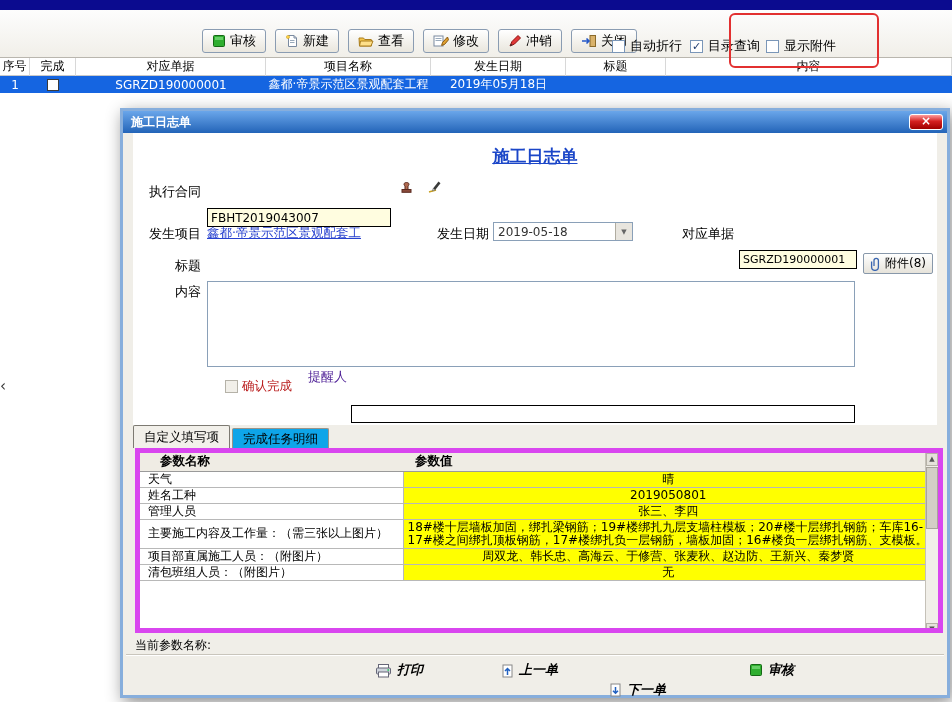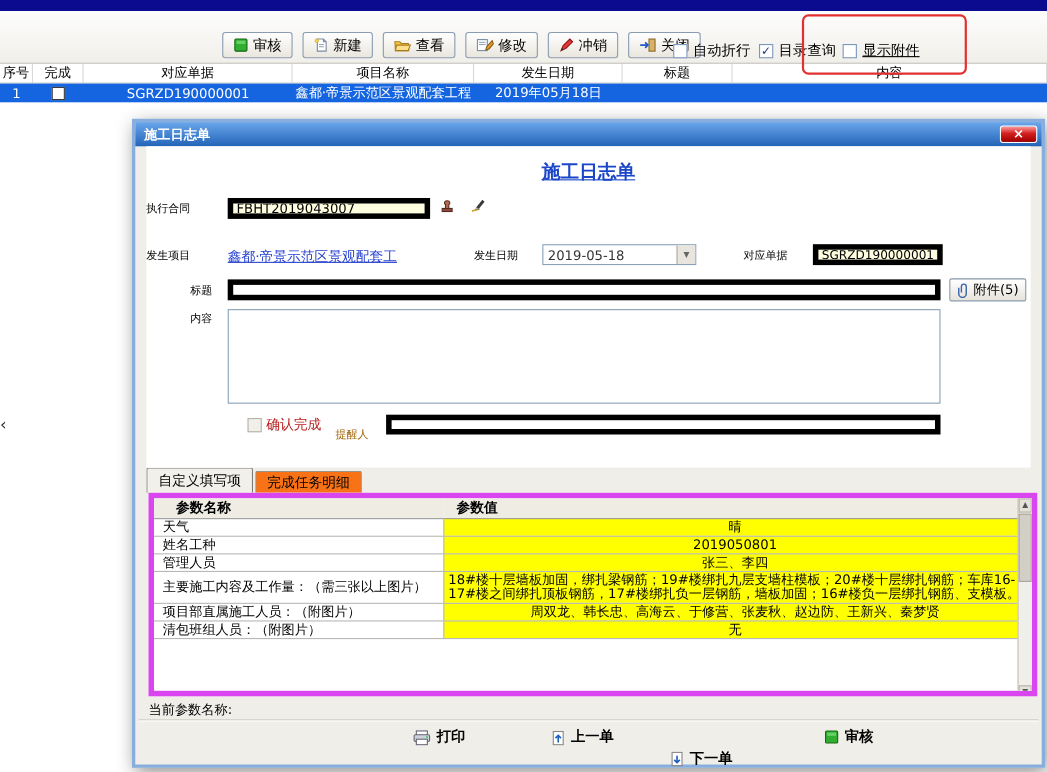--- a/index.html
+++ b/index.html
@@ -43,40 +43,40 @@
   .dlg-title{height:22px;background:linear-gradient(#6aa6ea,#2364b8);display:flex;align-items:center;
     padding:0 8px;color:#fff;font-weight:bold;font-size:12px;position:relative;}
   .dlg-close{position:absolute;right:4px;top:3px;width:34px;height:16px;
     background:linear-gradient(#ff9d9d,#d42020 45%,#a00000);border:1px solid #fff;border-radius:3px;
     color:#fff;text-align:center;line-height:13px;font-size:12px;font-weight:bold;cursor:default;}
   .dlg-body{position:relative;width:824px;height:562px;}
 
   .form-panel{position:absolute;left:10px;top:0;width:804px;height:292px;background:#fff;}
   .form-title{position:absolute;left:0;top:12px;width:100%;text-align:center;
     color:var(--title-blue,#1b46c8);font-size:17px;font-weight:bold;text-decoration:underline;}
-  .flabel{position:absolute;font-size:10px;white-space:nowrap;}
-  .fin{position:absolute;height:19px;border:5px solid #000000;font-size:12px;padding:0 3px;
-    font-family:inherit;background:#fff;}
+  .flabel{position:absolute;font-size:13px;text-align:right;white-space:nowrap;}
+  .fin{position:absolute;height:19px;border:1px solid #000000;font-size:12px;padding:0 3px;
+    font-family:inherit;background:#fff;margin-top:28px;}
   .fin.yellow{background:#fffde0;}
   .inline-icon{position:absolute;display:inline-flex;}
   .link{position:absolute;color:var(--link,#2741cf);text-decoration:underline;font-size:12.5px;white-space:nowrap;}
   .combo{position:absolute;height:19px;border:1px solid #8aa0b8;background:#fff;font-size:12px;
     display:flex;align-items:center;}
   .combo .val{flex:1;padding-left:4px;color:#333;}
   .combo .drop{width:17px;height:17px;background:#e8e5de;border-left:1px solid #b0aca0;
     display:flex;align-items:center;justify-content:center;font-size:7px;color:#666;}
   .attach-btn{position:absolute;height:21px;display:flex;align-items:center;gap:3px;padding:0 6px;
     border:1px solid #8898aa;border-radius:2px;background:linear-gradient(#fff,#e6e3da);font-size:12px;}
   .ftextarea{position:absolute;border:1px solid #8aa0b8;background:#fff;resize:none;
     font-family:inherit;font-size:12px;padding:2px;}
   .confirm-check{position:absolute;display:flex;gap:4px;align-items:center;font-size:12.5px;color:#b91c1c;}
   .cb.disabled{background:#f1efe9;border-color:#b5b2a8;}
 
   .tabs{position:absolute;left:10px;top:292px;height:23px;display:flex;align-items:flex-end;gap:2px;}
-  .tab{height:20px;line-height:19px;padding:0 10px;background:#f97316;border:1px solid #97938a;
+  .tab{height:20px;line-height:19px;padding:0 10px;background:#0ea5e9;border:1px solid #97938a;
     border-bottom:none;font-size:12.5px;border-radius:2px 2px 0 0;cursor:default;white-space:nowrap;}
   .tab.active{height:23px;line-height:22px;background:#f2f0ea;border-color:#7d7a72;}
 
   .table-wrap{position:absolute;left:12px;top:315px;width:808px;height:185px;
     border:5px solid #d946ef;background:#fff;overflow:hidden;}
   .ptable{border-collapse:collapse;table-layout:fixed;width:793px;}
   .ptable th{height:18px;background:#efece4;border-bottom:1px solid #9a9a9a;
     font-size:12.5px;text-align:left;font-weight:bold;}
   th.h-name{width:263px;padding-left:20px;}
   th.h-val{width:530px;padding-left:12px;}
@@ -88,21 +88,21 @@
   .scrollbar{position:absolute;right:0;top:0;width:13px;height:183px;background:#f1efe9;border-left:1px solid #c5c1b8;}
   .sb-btn{width:12px;height:13px;background:#e5e2da;border:1px solid #b5b1a6;font-size:7px;
     line-height:11px;text-align:center;color:#555;}
   .sb-down{position:absolute;bottom:0;left:0;}
   .sb-thumb{position:absolute;top:14px;left:0;width:12px;height:62px;background:#d3cfc6;border:1px solid #a8a49a;}
 
   .status-label{position:absolute;left:12px;top:504px;font-size:12px;}
   .groove{position:absolute;left:3px;top:521px;width:818px;height:2px;
     border-top:1px solid #c9c5bc;border-bottom:1px solid #ffffff;}
   .foot-btn{position:absolute;top:528px;display:flex;align-items:center;gap:5px;
-    font-size:13px;font-weight:bold;cursor:default;white-space:nowrap;}
+    font-size:13px;font-weight:bold;cursor:default;white-space:nowrap;font-style:italic;}
 </style>
 </head>
 <body>
 
 <div id="screen">
 
   <div class="navy"></div>
 
   <div class="toolbar">
     <div class="tb-row">
@@ -168,21 +168,21 @@
       </div>
     <div>
         <div class="tb-check" style="left: 612px;">
           <span class="cb"></span>
           <span>自动折行</span>
         </div>
         <div class="tb-check" style="left: 690px;">
           <span class="cb">✓</span>
           <span>目录查询</span>
         </div>
-        <div class="tb-check" style="left: 766px; text-decoration: underline;">
+        <div class="tb-check" style="left: 766px;">
           <span class="cb"></span>
           <span>显示附件</span>
         </div>
       </div>
   </div>
 
   <div class="annotation"></div>
 
   <div class="grid-header">
       <div class="gh-cell" style="width: 30px;">序号</div>
@@ -246,31 +246,31 @@
         <input class="fin yellow" style="left: 606px; top: 89px; width: 118px; font-size: 11px;" value="SGRZD190000001">
 
         <div class="flabel" style="left:40px;top:124px;width:28px">标题</div>
         <input class="fin" style="left: 74px; top: 121px; width: 648px;" value="">
         <div class="attach-btn" style="left:730px;top:120px">
           <span class="ticon">
             <svg width="12" height="15" viewBox="0 0 12 15">
                 <path d="M4 10 V4.5 A2.2 2.2 0 0 1 8.4 4.5 V11 A3.4 3.4 0 0 1 1.6 11 V5.5" fill="none" stroke="#3a66b0" stroke-width="1.3"></path>
               </svg>
           </span>
-          <span>附件(5)</span>
+          <span>附件(8)</span>
         </div>
 
         <div class="flabel" style="left:40px;top:150px;width:28px">内容</div>
         <textarea class="ftextarea" style="left: 74px; top: 148px; width: 648px; height: 86px;"></textarea>
 
         <div class="confirm-check" style="left:92px;top:245px">
           <span class="cb disabled"></span>
           <span>确认完成</span>
         </div>
-        <div class="flabel" style="left:172px;top:255px;width:42px;color:#a16207">提醒人</div>
+        <div class="flabel" style="left:172px;top:235px;width:42px;color:#4c1d95">提醒人</div>
         <input class="fin" style="left: 218px; top: 244px; width: 504px; height: 18px;" value="">
       </div>
 
       <div class="tabs">
           <div class="tab active">自定义填写项</div>
           <div class="tab">完成任务明细</div>
         </div>
 
       <div class="table-wrap">
         <table class="ptable">

